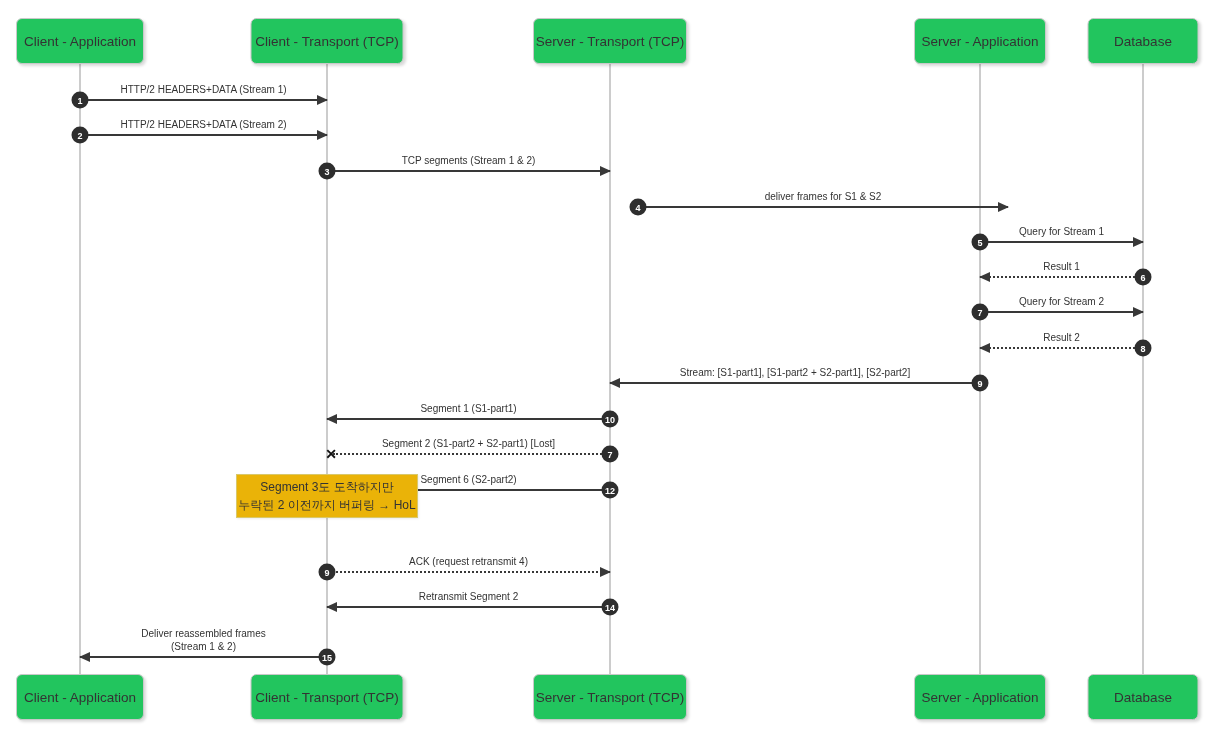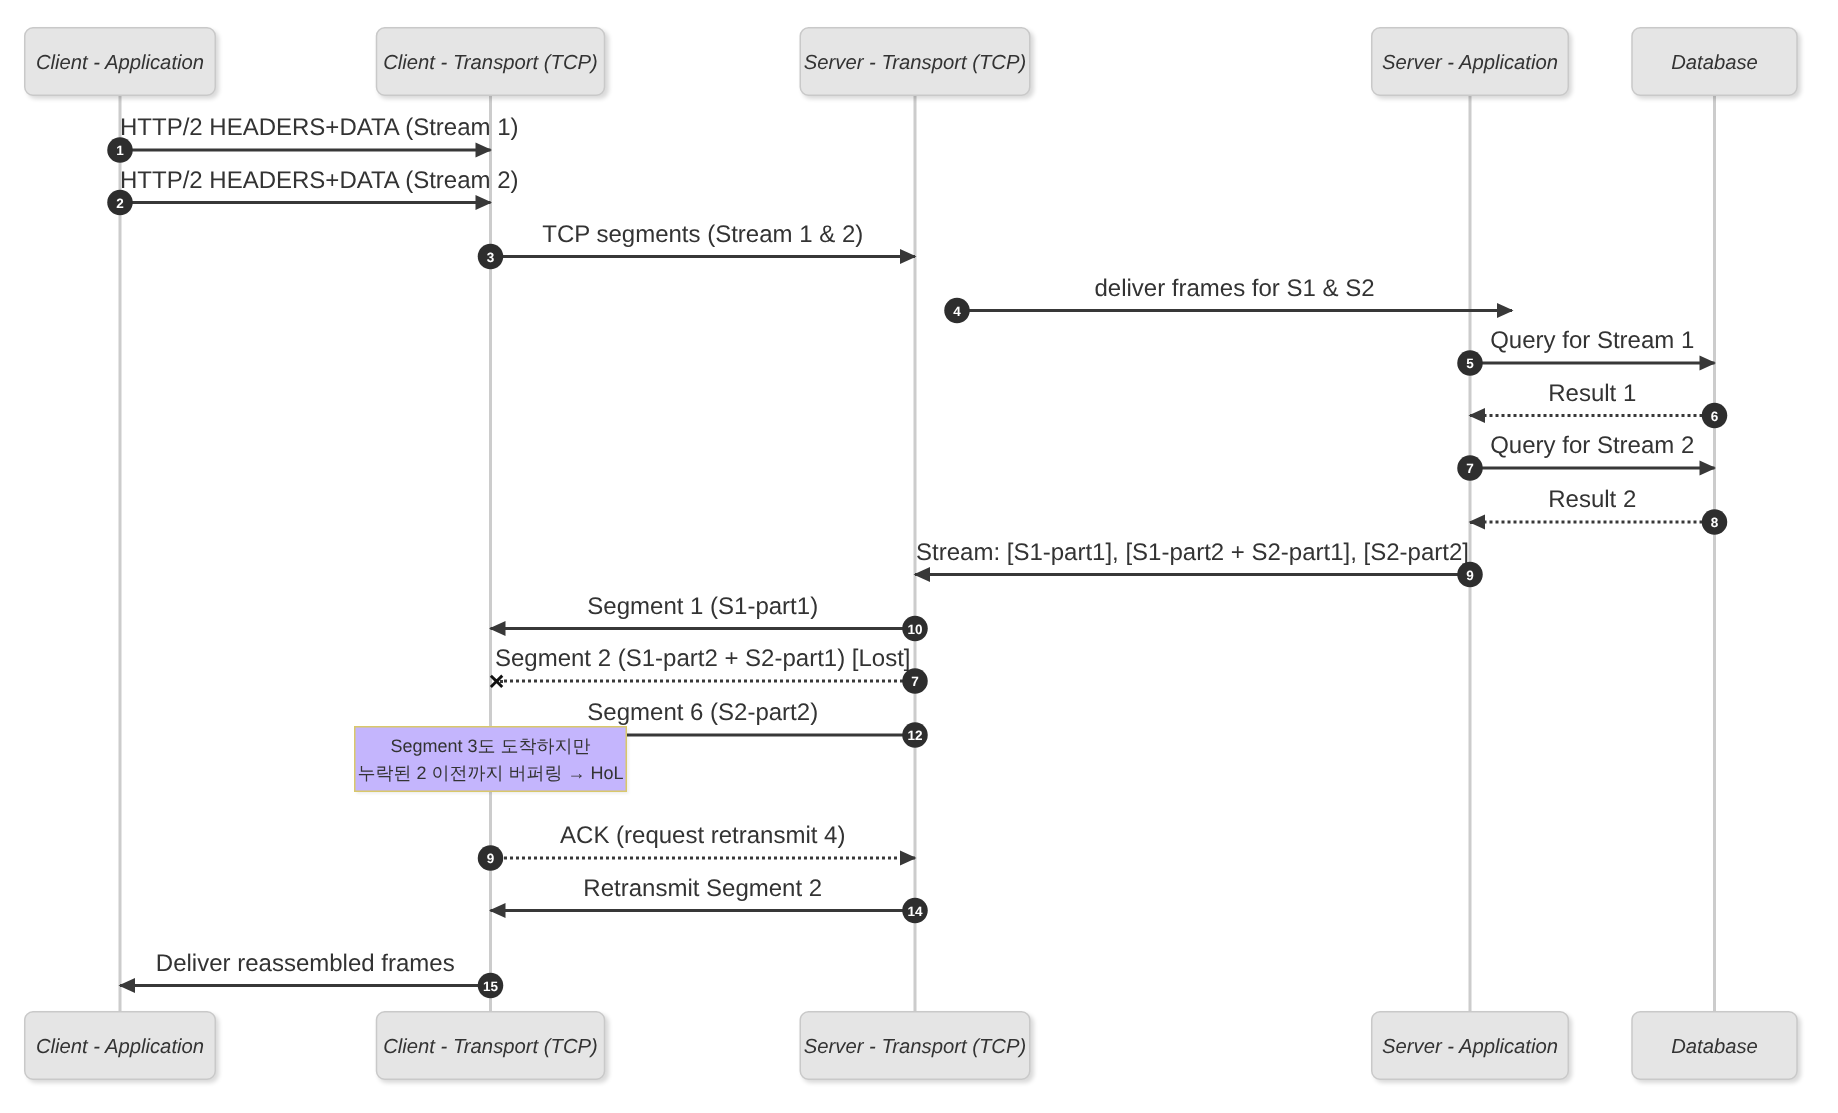--- a/index.html
+++ b/index.html
@@ -4,54 +4,54 @@
 <style>
   * { margin:0; padding:0; box-sizing:border-box; }
   html,body { background:#fff; }
   body { font-family:"Liberation Sans", sans-serif; color:#333; }
   .canvas { position:relative; width:1225px; height:742px; background:#fff; overflow:hidden; }
 
   .lifeline { position:absolute; width:2px; top:64px; height:610px; background:#ccc; }
 
   .actor-box {
     position:absolute; height:46px; transform:translateX(-50%);
-    background:#e5e5e5; border:1px solid #c9c9c9; border-radius:6px;
+    background:#22c55e; border:1px solid #c9c9c9; border-radius:6px;
     box-shadow:2px 2px 3px rgba(0,0,0,.15);
     display:flex; align-items:center; justify-content:center;
-    font-size:13.5px; color:#333; white-space:nowrap; padding:0 14px;font-style:italic;
+    font-size:13.5px; color:#333; white-space:nowrap; padding:0 14px;
   }
 
   .msg { position:absolute; height:2px; }
   .msg .line { position:absolute; left:0; right:0; top:0; border-top:2px solid #383838; }
   .msg .line.dotted { border-top-style:dotted; }
   .msg .label {
     position:absolute; left:0; right:0; bottom:5px; text-align:center;
-    font-size:16px; color:#333; white-space:nowrap; line-height:1.25;
+    font-size:10px; color:#333; white-space:nowrap; line-height:1.25;
   }
   .msg .num {
     position:absolute; top:1px; width:17px; height:17px; border-radius:50%;
     background:#2e2e2e; color:#fff; font-size:9px; font-weight:bold;
     display:flex; align-items:center; justify-content:center;
     transform:translate(-50%,-50%); z-index:2;
   }
   .msg .num.at-start { left:0; }
   .msg .num.at-end { left:100%; }
   .arrow-r { position:absolute; right:-1px; top:1px; transform:translateY(-50%);
     width:0; height:0; border-top:5px solid transparent; border-bottom:5px solid transparent;
     border-left:11px solid #383838; }
   .arrow-l { position:absolute; left:-1px; top:1px; transform:translateY(-50%);
     width:0; height:0; border-top:5px solid transparent; border-bottom:5px solid transparent;
     border-right:11px solid #383838; }
   .lost-x { position:absolute; left:4px; top:1px; transform:translate(-50%,-50%);
     font-size:14px; font-weight:bold; color:#111; line-height:1; }
 
   .note {
-    position:absolute; left:327px; top:484px; width:182px; height:44px;
+    position:absolute; left:327px; top:474px; width:182px; height:44px;
     transform:translateX(-50%);
-    background:#c4b5fd; border:1px solid #d9c86a;
+    background:#eab308; border:1px solid #d9c86a;
     display:flex; flex-direction:column; align-items:center; justify-content:center;
     font-size:12px; color:#333; line-height:1.5; z-index:3; white-space:nowrap;
     box-shadow:1px 1px 2px rgba(0,0,0,.08);
   }
 </style>
 </head>
 <body>
 
 <div class="canvas">
 
@@ -176,20 +176,21 @@
   <div class="msg" style="left:327px; top:606px; width:283px">
     <div class="label">Retransmit Segment 2</div>
     <div class="line"></div>
     <div class="arrow-l"></div>
     <div class="num at-end">14</div>
   </div>
 
   <div class="msg" style="left:80px; top:656px; width:247px">
     <div class="label">
       <div>Deliver reassembled frames</div>
+      <div>(Stream 1 &amp; 2)</div>
     </div>
     <div class="line"></div>
     <div class="arrow-l"></div>
     <div class="num at-end">15</div>
   </div>
 
   <div class="actor-box" style="left:80px;  top:674px; width:128px">
       <span>Client - Application</span>
     </div>
   <div class="actor-box" style="left:327px; top:674px; width:153px">

